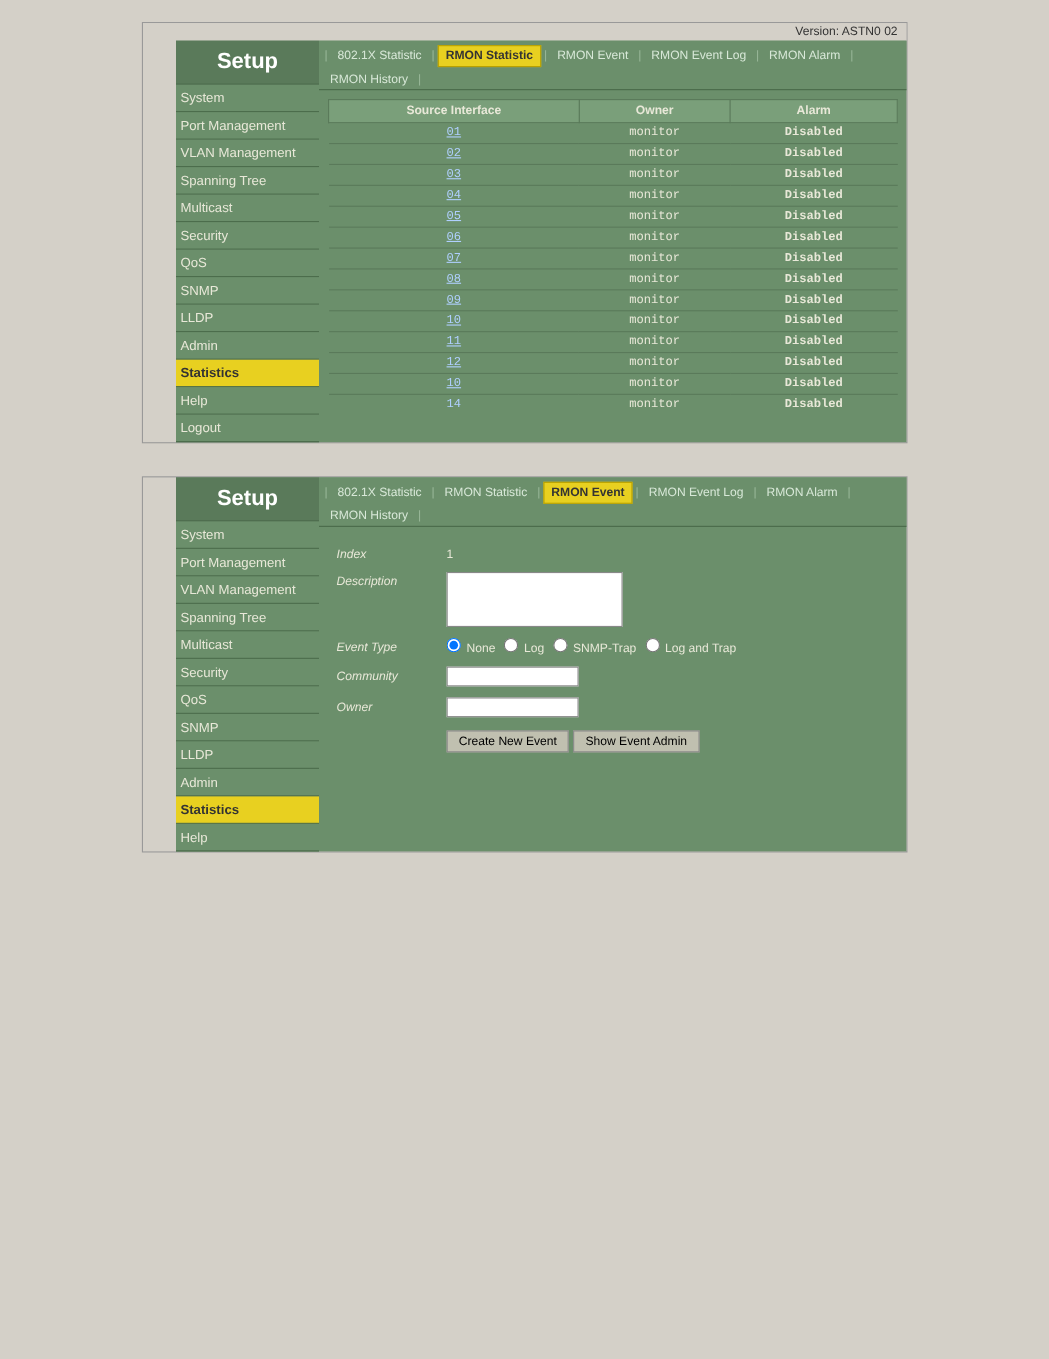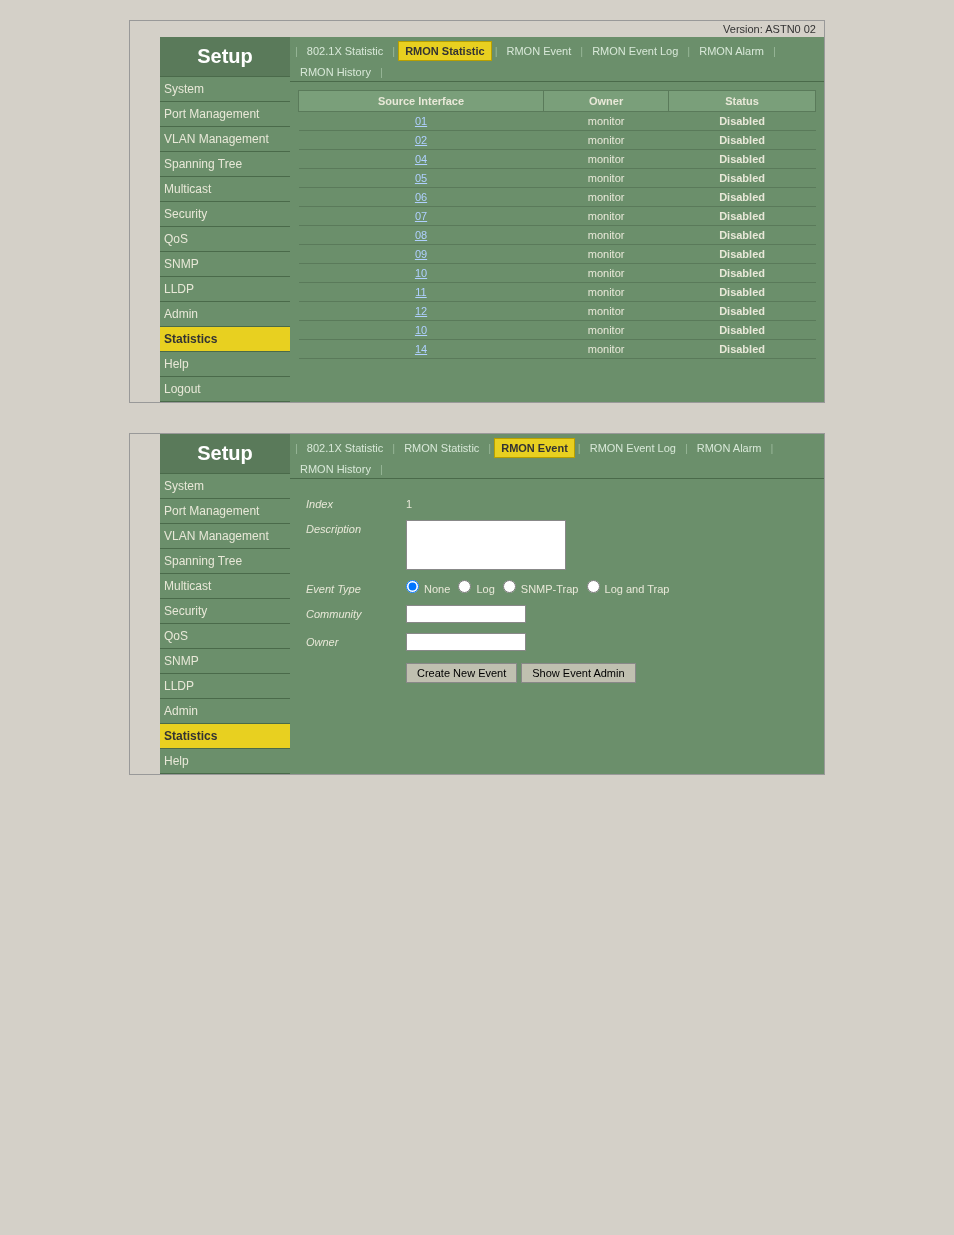--- a/index.html
+++ b/index.html
@@ -125,20 +125,21 @@
       font-size: 11px;
       border: 1px solid #5a7a5a;
     }
 
     .data-table td {
       padding: 3px 8px;
       text-align: center;
       font-size: 11px;
       border-bottom: 1px solid #5a7a5a;
       color: #e8e8d8;
+      font-family: Liberation Mono, monospace;
     }
 
     .data-table td.link {
       color: #b0d0ff;
       text-decoration: underline;
       cursor: pointer;
     }
 
     .data-table td.disabled-status {
       font-weight: bold;
@@ -272,31 +273,36 @@
         <span class="tab-separator">|</span>
       </div>
 
       <div class="table-content">
         <div class="scroll-area">
           <table class="data-table">
             <thead>
               <tr>
                 <th>Source Interface</th>
                 <th>Owner</th>
-                <th>Status</th>
+                <th>Alarm</th>
               </tr>
             </thead>
             <tbody id="table-body-1">
             <tr>
     <td class="link">01</td>
     <td>monitor</td>
     <td class="disabled-status">Disabled</td>
   </tr>
                 <tr>
     <td class="link">02</td>
+    <td>monitor</td>
+    <td class="disabled-status">Disabled</td>
+  </tr>
+                <tr>
+    <td class="link">03</td>
     <td>monitor</td>
     <td class="disabled-status">Disabled</td>
   </tr>
                 <tr>
     <td class="link">04</td>
     <td>monitor</td>
     <td class="disabled-status">Disabled</td>
   </tr>
                 <tr>
     <td class="link">05</td>

